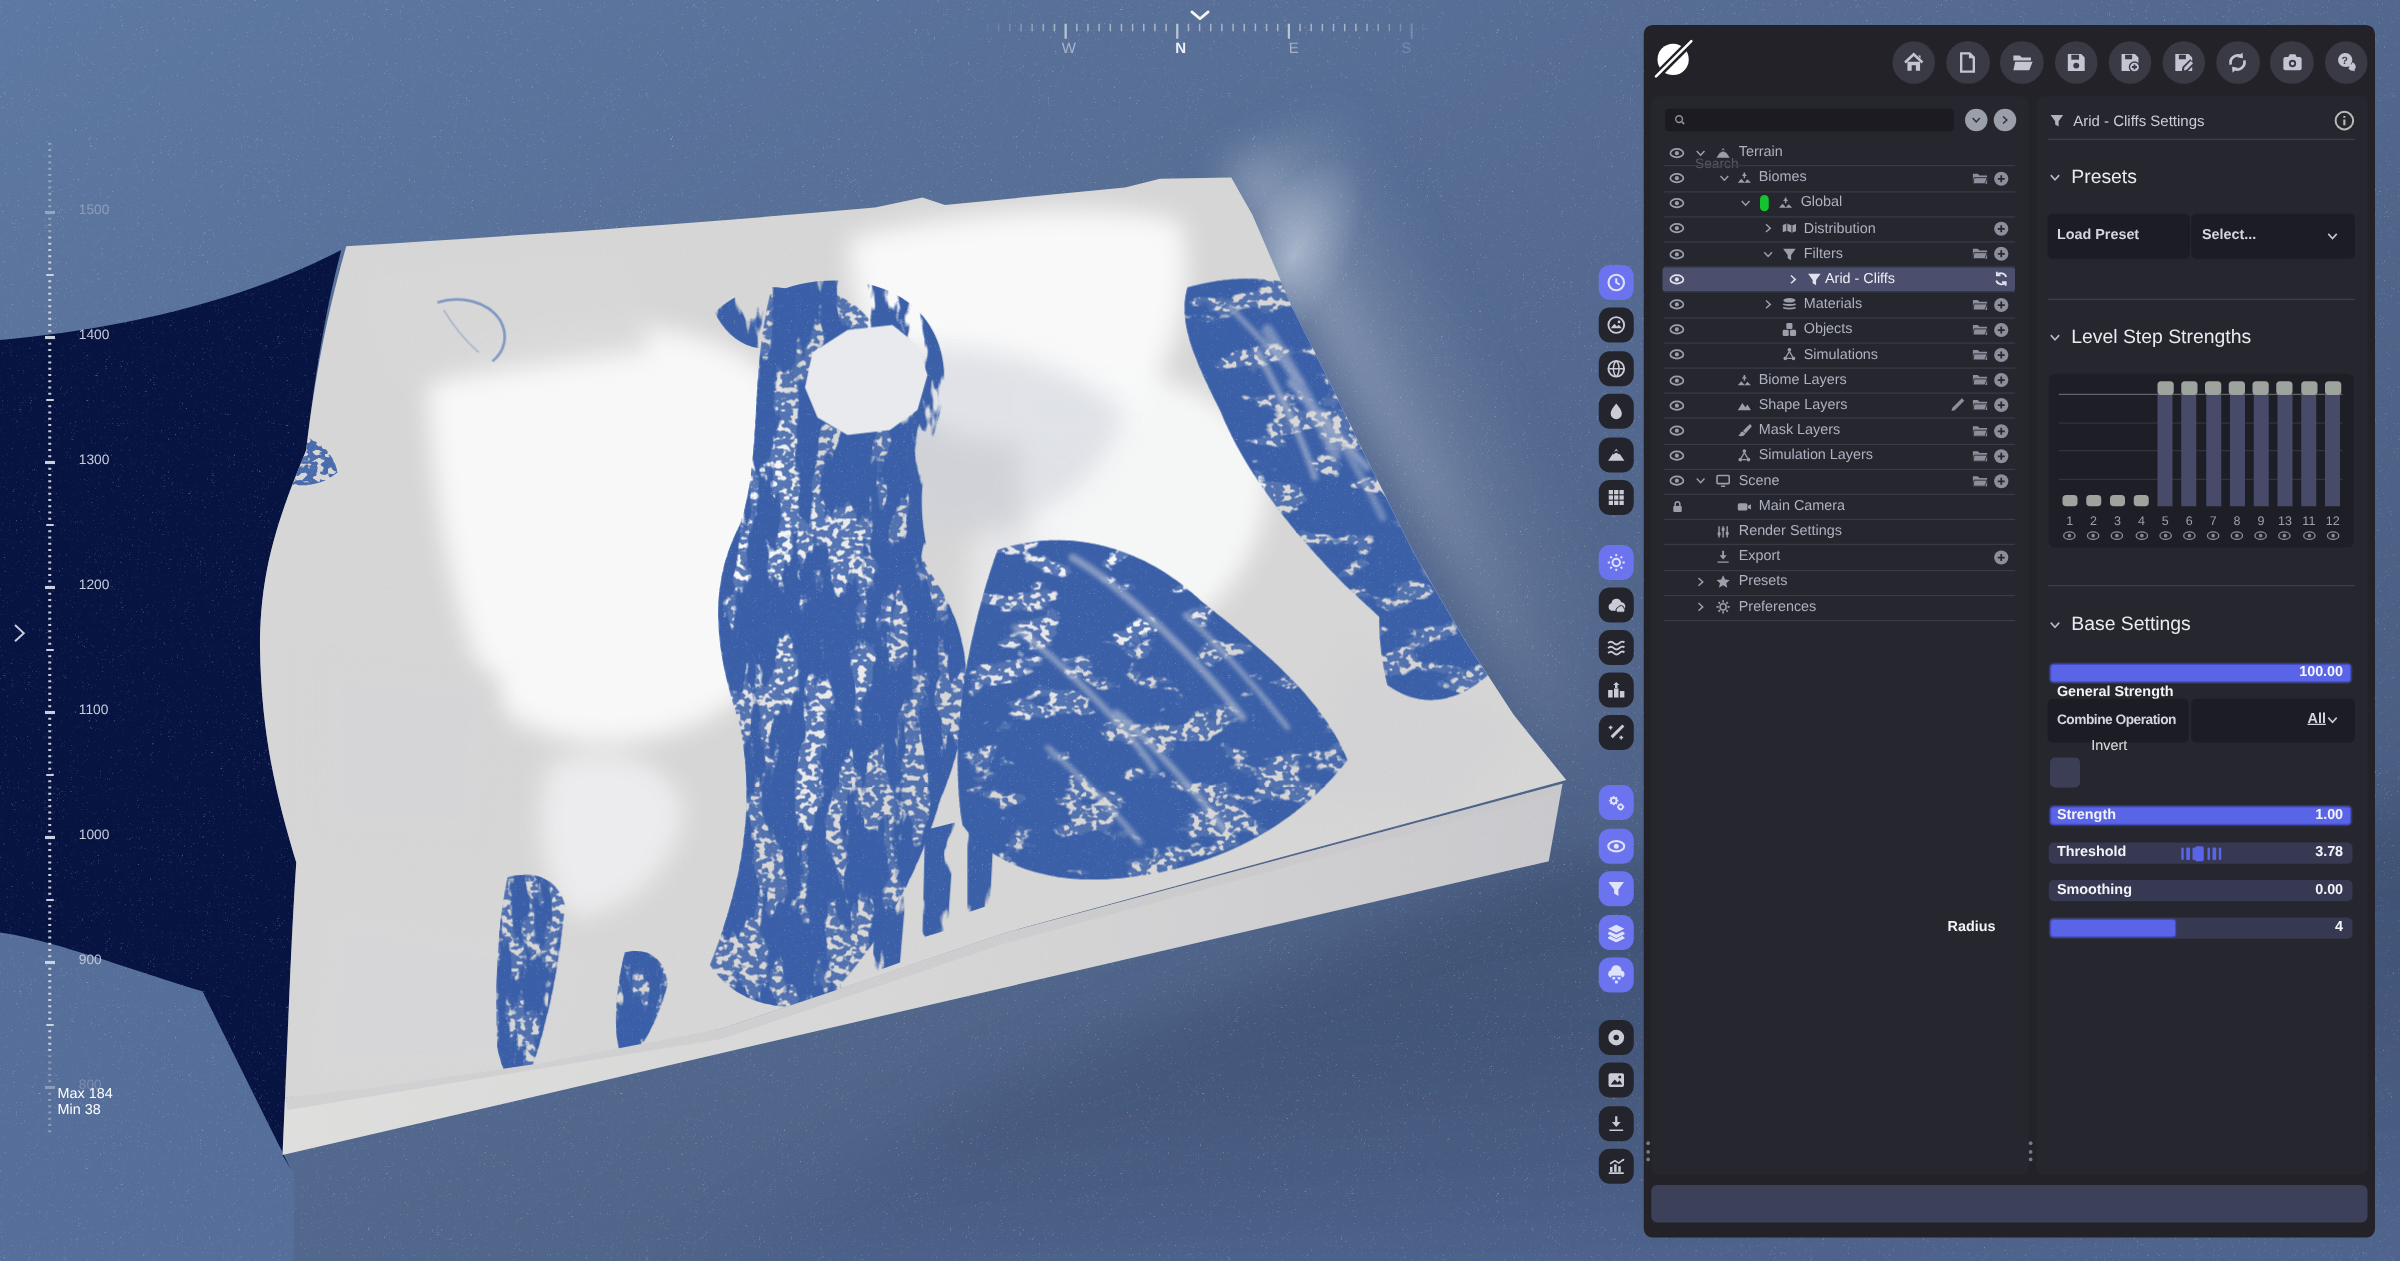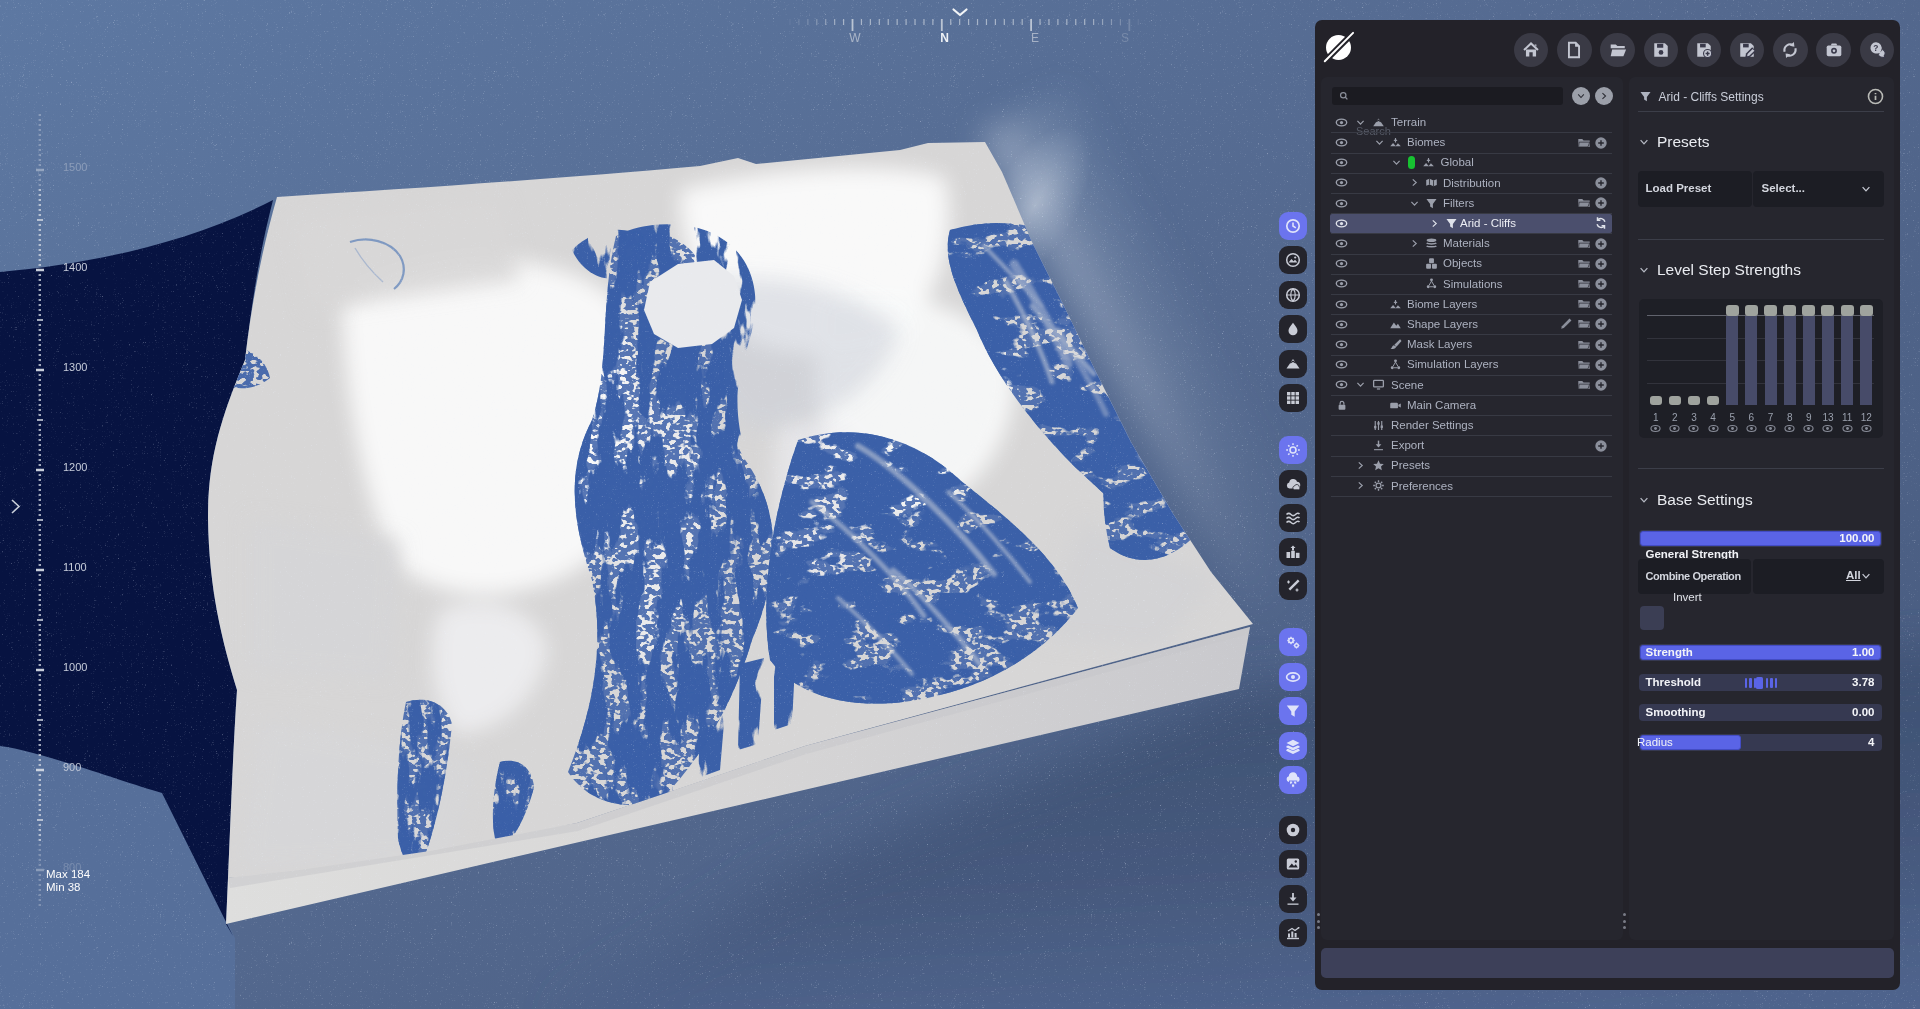--- a/index.html
+++ b/index.html
@@ -951,21 +951,21 @@
 <div style="position: absolute; left: 1753.5px; top: 677.5px; width: 2.6px; height: 10px; background: rgb(90, 100, 230); border-radius: 1px;"></div>
 <div style="position: absolute; left: 1755.8px; top: 676.5px; width: 7.6px; height: 12px; background: rgb(90, 100, 230); border-radius: 1.5px;"></div>
 <div style="position: absolute; left: 1765.5px; top: 677.5px; width: 2.6px; height: 10px; background: rgb(90, 100, 230); border-radius: 1px;"></div>
 <div style="position: absolute; left: 1770px; top: 677.5px; width: 2.6px; height: 10px; background: rgb(90, 100, 230); border-radius: 1px;"></div>
 <div style="position: absolute; left: 1774.5px; top: 677.5px; width: 2.6px; height: 10px; background: rgb(90, 100, 230); border-radius: 1px;"></div>
 <div style="position: absolute; left: 1638.5px; top: 704px; width: 243px; height: 17px; background: rgb(54, 57, 81); border-radius: 4px;"></div>
 <div style="position: absolute; left: 1645.5px; top: 707.25px; font-size: 11.5px; color: rgb(242, 243, 247); white-space: nowrap; line-height: 11.5px; font-weight: bold;">Smoothing</div>
 <div style="position: absolute; left: auto; top: 707.25px; font-size: 11.5px; color: rgb(244, 245, 248); white-space: nowrap; line-height: 11.5px; font-weight: bold; right: 45.5px;">0.00</div>
 <div style="position: absolute; left: 1638.5px; top: 734px; width: 243px; height: 17px; background: rgb(54, 57, 81); border-radius: 4px;"></div>
 <div style="position: absolute; left: 1639.5px; top: 735px; width: 101px; height: 15px; background: rgb(90, 100, 230); border-radius: 3px; border: 1px solid rgb(67, 76, 196); box-sizing: border-box;"></div>
-<div style="position: absolute; left: 1637px; top: 737.25px; font-size: 11.5px; color: rgb(242, 243, 247); white-space: nowrap; line-height: 11.5px; font-weight: normal;">Radius</div>
+<div style="position: absolute; left: 1558px; top: 737.25px; font-size: 11.5px; color: rgb(242, 243, 247); white-space: nowrap; line-height: 11.5px; font-weight: bold;">Radius</div>
 <div style="position: absolute; left: auto; top: 737.25px; font-size: 11.5px; color: rgb(244, 245, 248); white-space: nowrap; line-height: 11.5px; font-weight: bold; right: 45.5px;">4</div>
 <div style="position: absolute; left: 1279px; top: 212px; width: 28px; height: 28px; background: rgb(107, 116, 238); border-radius: 9px;"></div>
 <svg width="16" height="16" viewBox="0 0 16 16" style="position: absolute; left: 1285px; top: 218px;">
     <circle cx="8" cy="8" r="6.2" fill="none" stroke="#dfe3fa" stroke-width="1.7"></circle>
     <path d="M8,4.5 V8 L10.8,9.8" fill="none" stroke="#dfe3fa" stroke-width="1.6"></path>
   </svg>
 <div style="position: absolute; left: 1279px; top: 246px; width: 28px; height: 28px; background: rgb(36, 36, 44); border-radius: 9px;"></div>
 <svg width="16" height="16" viewBox="0 0 16 16" style="position: absolute; left: 1285px; top: 252px;">
     <circle cx="8" cy="8" r="6.3" fill="none" stroke="#c9ccd6" stroke-width="1.5"></circle>
     <path d="M3.5,10.5 L6.5,7 L8.5,9.2 L10,7.8 L12.5,10.5 Z" fill="#c9ccd6"></path>

